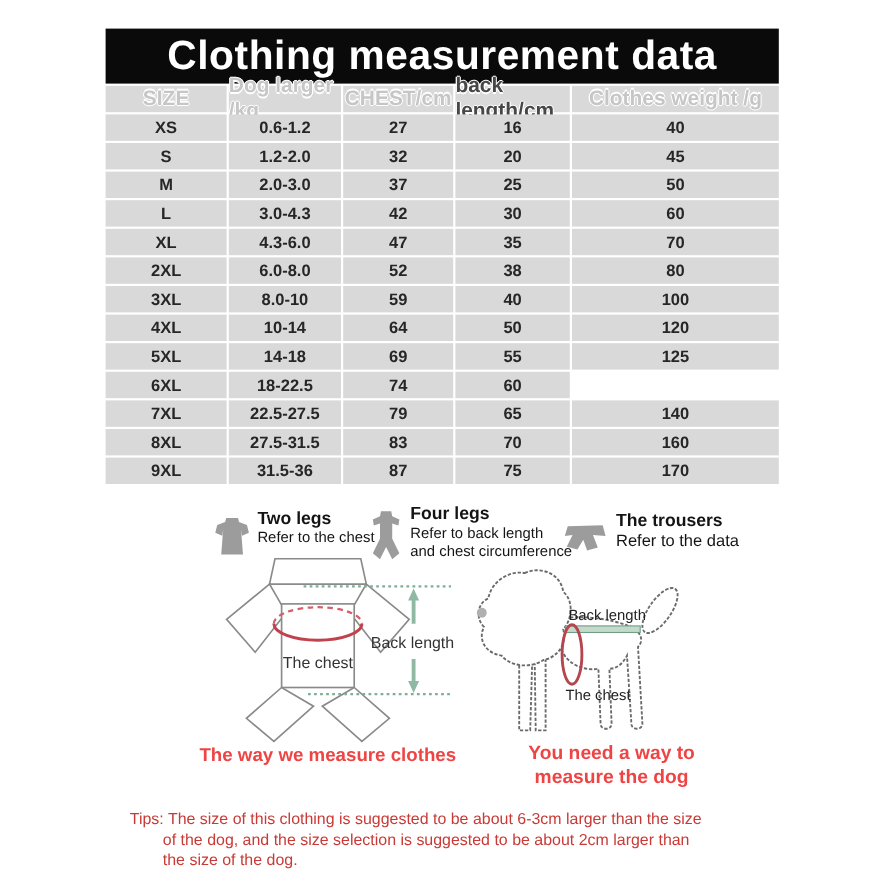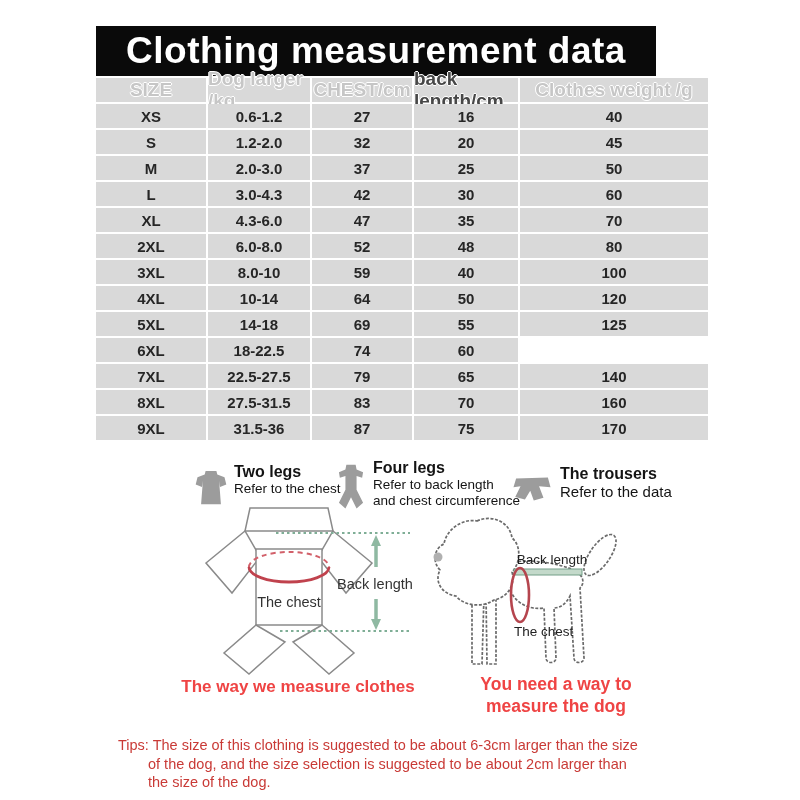--- a/index.html
+++ b/index.html
@@ -1,20 +1,20 @@
 <!DOCTYPE html>
 <html><head>
 <meta charset="utf-8">
 <style>
   html,body{margin:0;padding:0;background:#fff;}
   .canvas{position:relative;width:800px;height:800px;background:#ffffff;
           font-family:"Liberation Sans",sans-serif;overflow:hidden;}
 
   
-  .title-bar{position:absolute;left:96px;top:26px;width:560px;height:50px;
+  .title-bar{position:absolute;left:96px;top:26px;width:612px;height:50px;
              background:#0a0a0a;color:#ffffff;display:flex;align-items:center;
              justify-content:center;font-size:37px;font-weight:700;letter-spacing:.5px;}
 
   
   .size-table{position:absolute;left:96px;top:78px;width:612px;}
   .trow{display:grid;grid-template-columns:110px 102px 100px 104px 188px;
         column-gap:2px;margin-bottom:2px;}
   .tcell{background:#d9d9d9;height:24px;display:flex;align-items:center;
          justify-content:center;font-size:15px;font-weight:600;color:#262626;}
   .hcell{font-weight:700;font-size:19px;color:#c6c6c6;
@@ -94,21 +94,21 @@
           <div class="tcell">XL</div>
           <div class="tcell">4.3-6.0</div>
           <div class="tcell">47</div>
           <div class="tcell">35</div>
           <div class="tcell">70</div>
         </div>
         <div class="trow">
           <div class="tcell">2XL</div>
           <div class="tcell">6.0-8.0</div>
           <div class="tcell">52</div>
-          <div class="tcell">48</div>
+          <div class="tcell">38</div>
           <div class="tcell">80</div>
         </div>
         <div class="trow">
           <div class="tcell">3XL</div>
           <div class="tcell">8.0-10</div>
           <div class="tcell">59</div>
           <div class="tcell">40</div>
           <div class="tcell">100</div>
         </div>
         <div class="trow">

